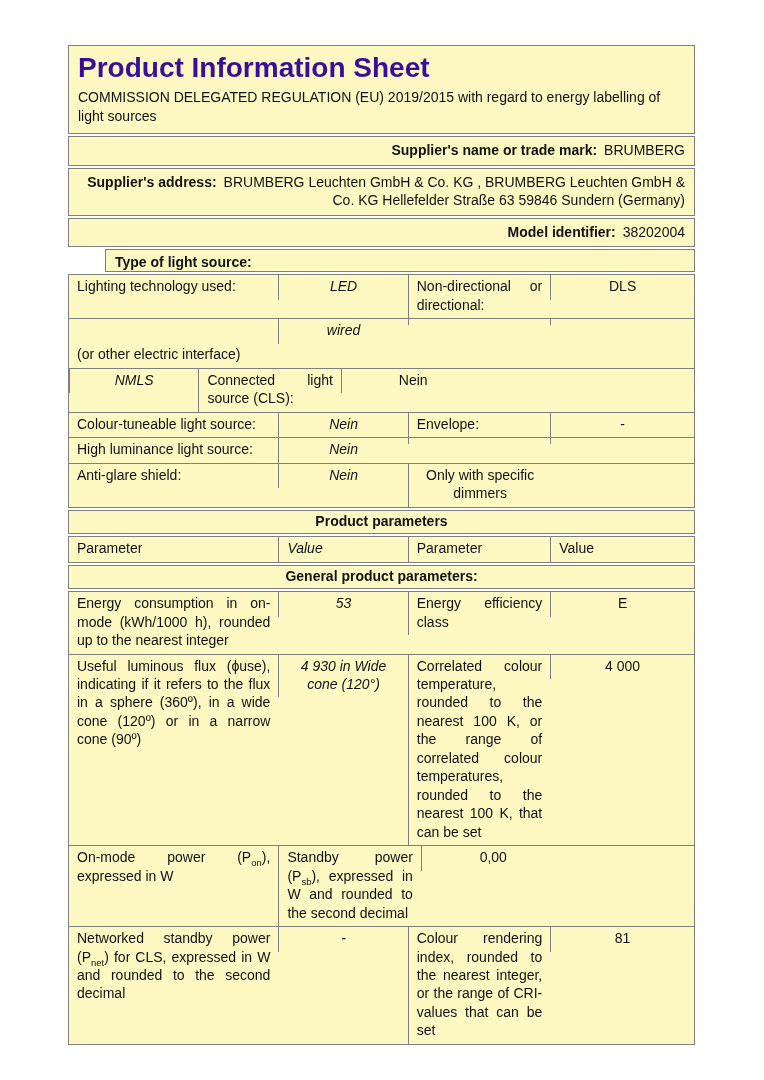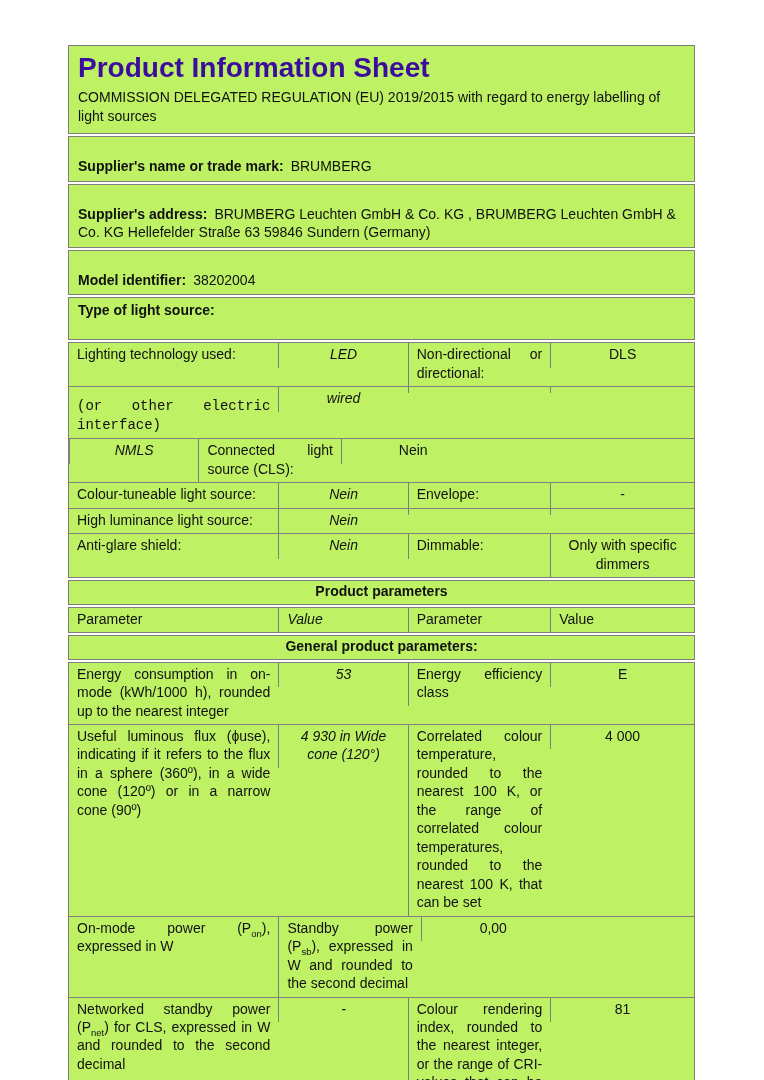--- a/index.html
+++ b/index.html
@@ -17,60 +17,60 @@
     position: relative;
   }
   .sheet {
     width: 627px;
     margin: 45px 69px 0 68px;
     font-size: 14px;
     line-height: 1.32;
   }
   .blk {
     border: 1px solid var(--line);
-    background: #bef264;
+    background: #fef9c3;
   }
   .blk + .blk { margin-top: 2px; }
 
   
   .title-blk h1 {
     color: var(--accent);
     font-size: 28px;
     font-weight: bold;
     padding: 6px 9px 1px 9px;
     line-height: 1.15;
   }
   .title-blk p {
     padding: 3px 9px 8px 9px;
   }
 
   
-  .kv { padding: 20px 9px 5px 9px; }
+  .kv { padding: 4px 9px 5px 9px; text-align: right; }
   .kv .lbl { font-weight: bold; }
   .kv .val { margin-left: 7px; }
 
-  .heading-left { padding: 3px 9px 20px 9px; font-weight: bold; }
+  .heading-left { padding: 3px 9px 0 9px; font-weight: bold; margin-left: 37px; }
 
   .hdr {
     padding: 1px 9px 3px 9px;
     font-weight: bold;
     text-align: center;
   }
 
   
   .row4 { display: flex; align-items: flex-start; }
   .row4 + .row4 { border-top: 1px solid var(--line); }
   .row4 > div { padding: 2px 8px 4px 8px; }
   .c1 { width: 33.5%; text-align: justify; }
   .c2 { width: 20.7%; text-align: center; border-left: 1px solid var(--line); font-style: italic; }
   .c3 { width: 22.8%; text-align: justify; border-left: 1px solid var(--line); }
   .c4 { width: 23.0%; text-align: center; border-left: 1px solid var(--line); }
   .colhdr .c1, .colhdr .c2, .colhdr .c3, .colhdr .c4 { text-align: left; }
 
-  .gap-line { margin-top: 8px; font-family: Liberation Mono, monospace; }
+  .gap-line { margin-top: 24px; }
 
   sub { font-size: 0.68em; line-height: 0; }
 </style>
 </head>
 <body>
 
 <div class="sheet">
 
   <section class="blk title-blk">
     <h1>Product Information Sheet</h1>
@@ -119,21 +119,20 @@
     </div>
     <div class="row4">
       <div class="c1">High luminance light source:</div>
       <div class="c2">Nein</div>
       <div class="c3"></div>
       <div class="c4"></div>
     </div>
     <div class="row4">
       <div class="c1">Anti-glare shield:</div>
       <div class="c2">Nein</div>
-      <div class="c3">Dimmable:</div>
       <div class="c4">Only with specific dimmers</div>
     </div>
   </section>
 
   <section class="blk hdr">Product parameters</section>
 
   <section class="blk row4 colhdr">
     <div class="c1">Parameter</div>
     <div class="c2">Value</div>
     <div class="c3">Parameter</div>

